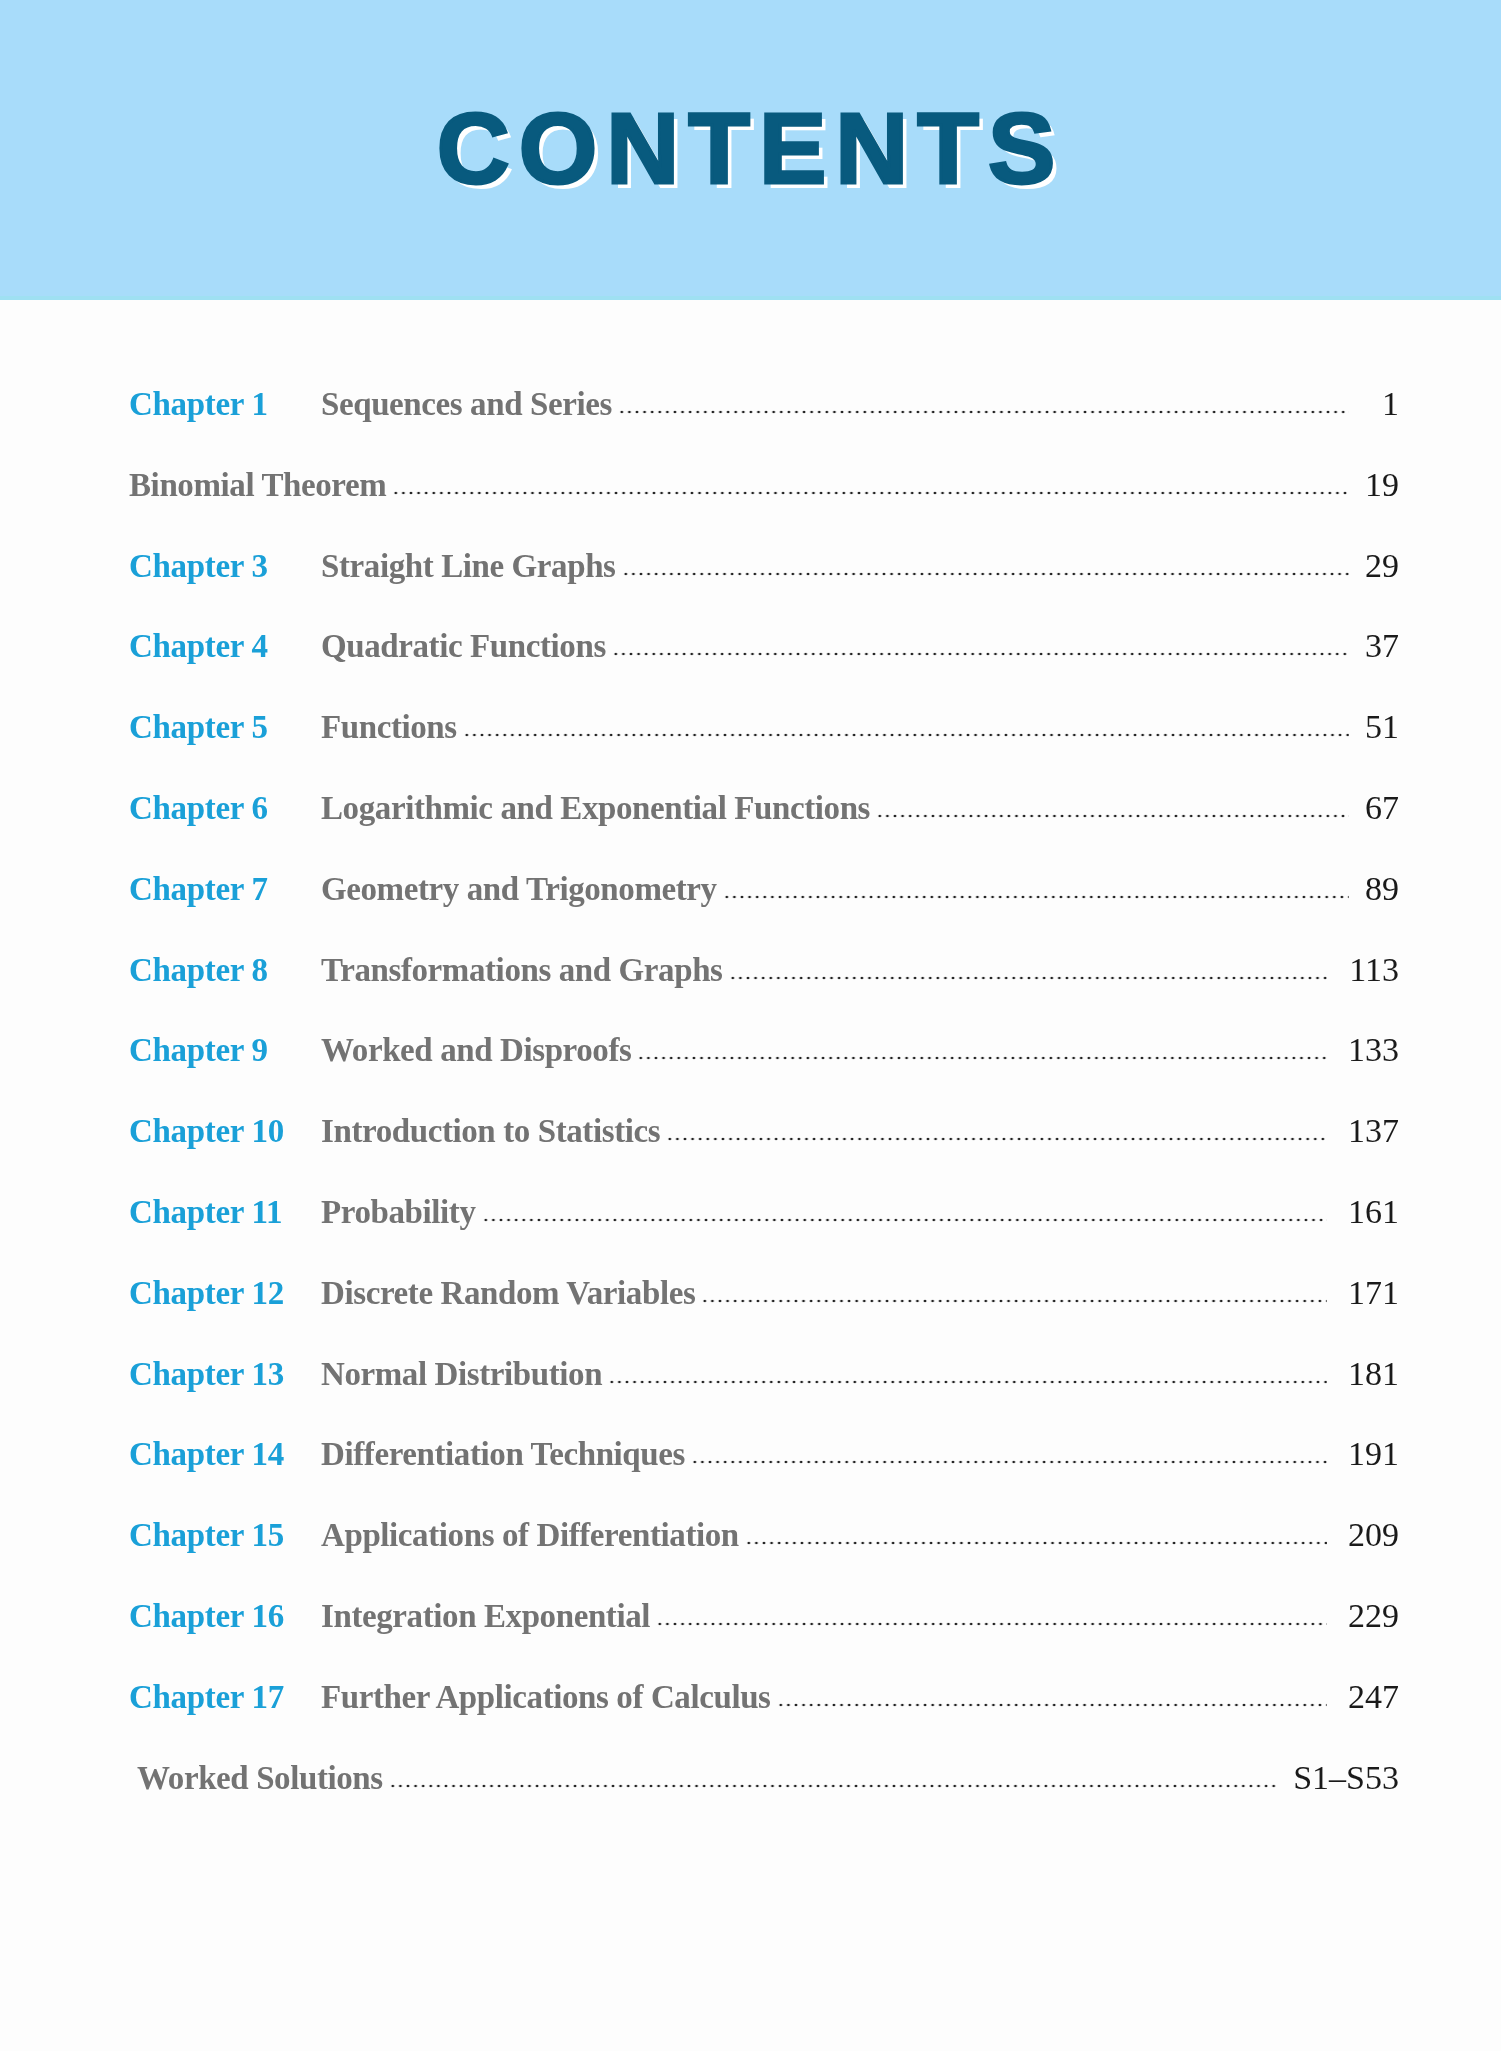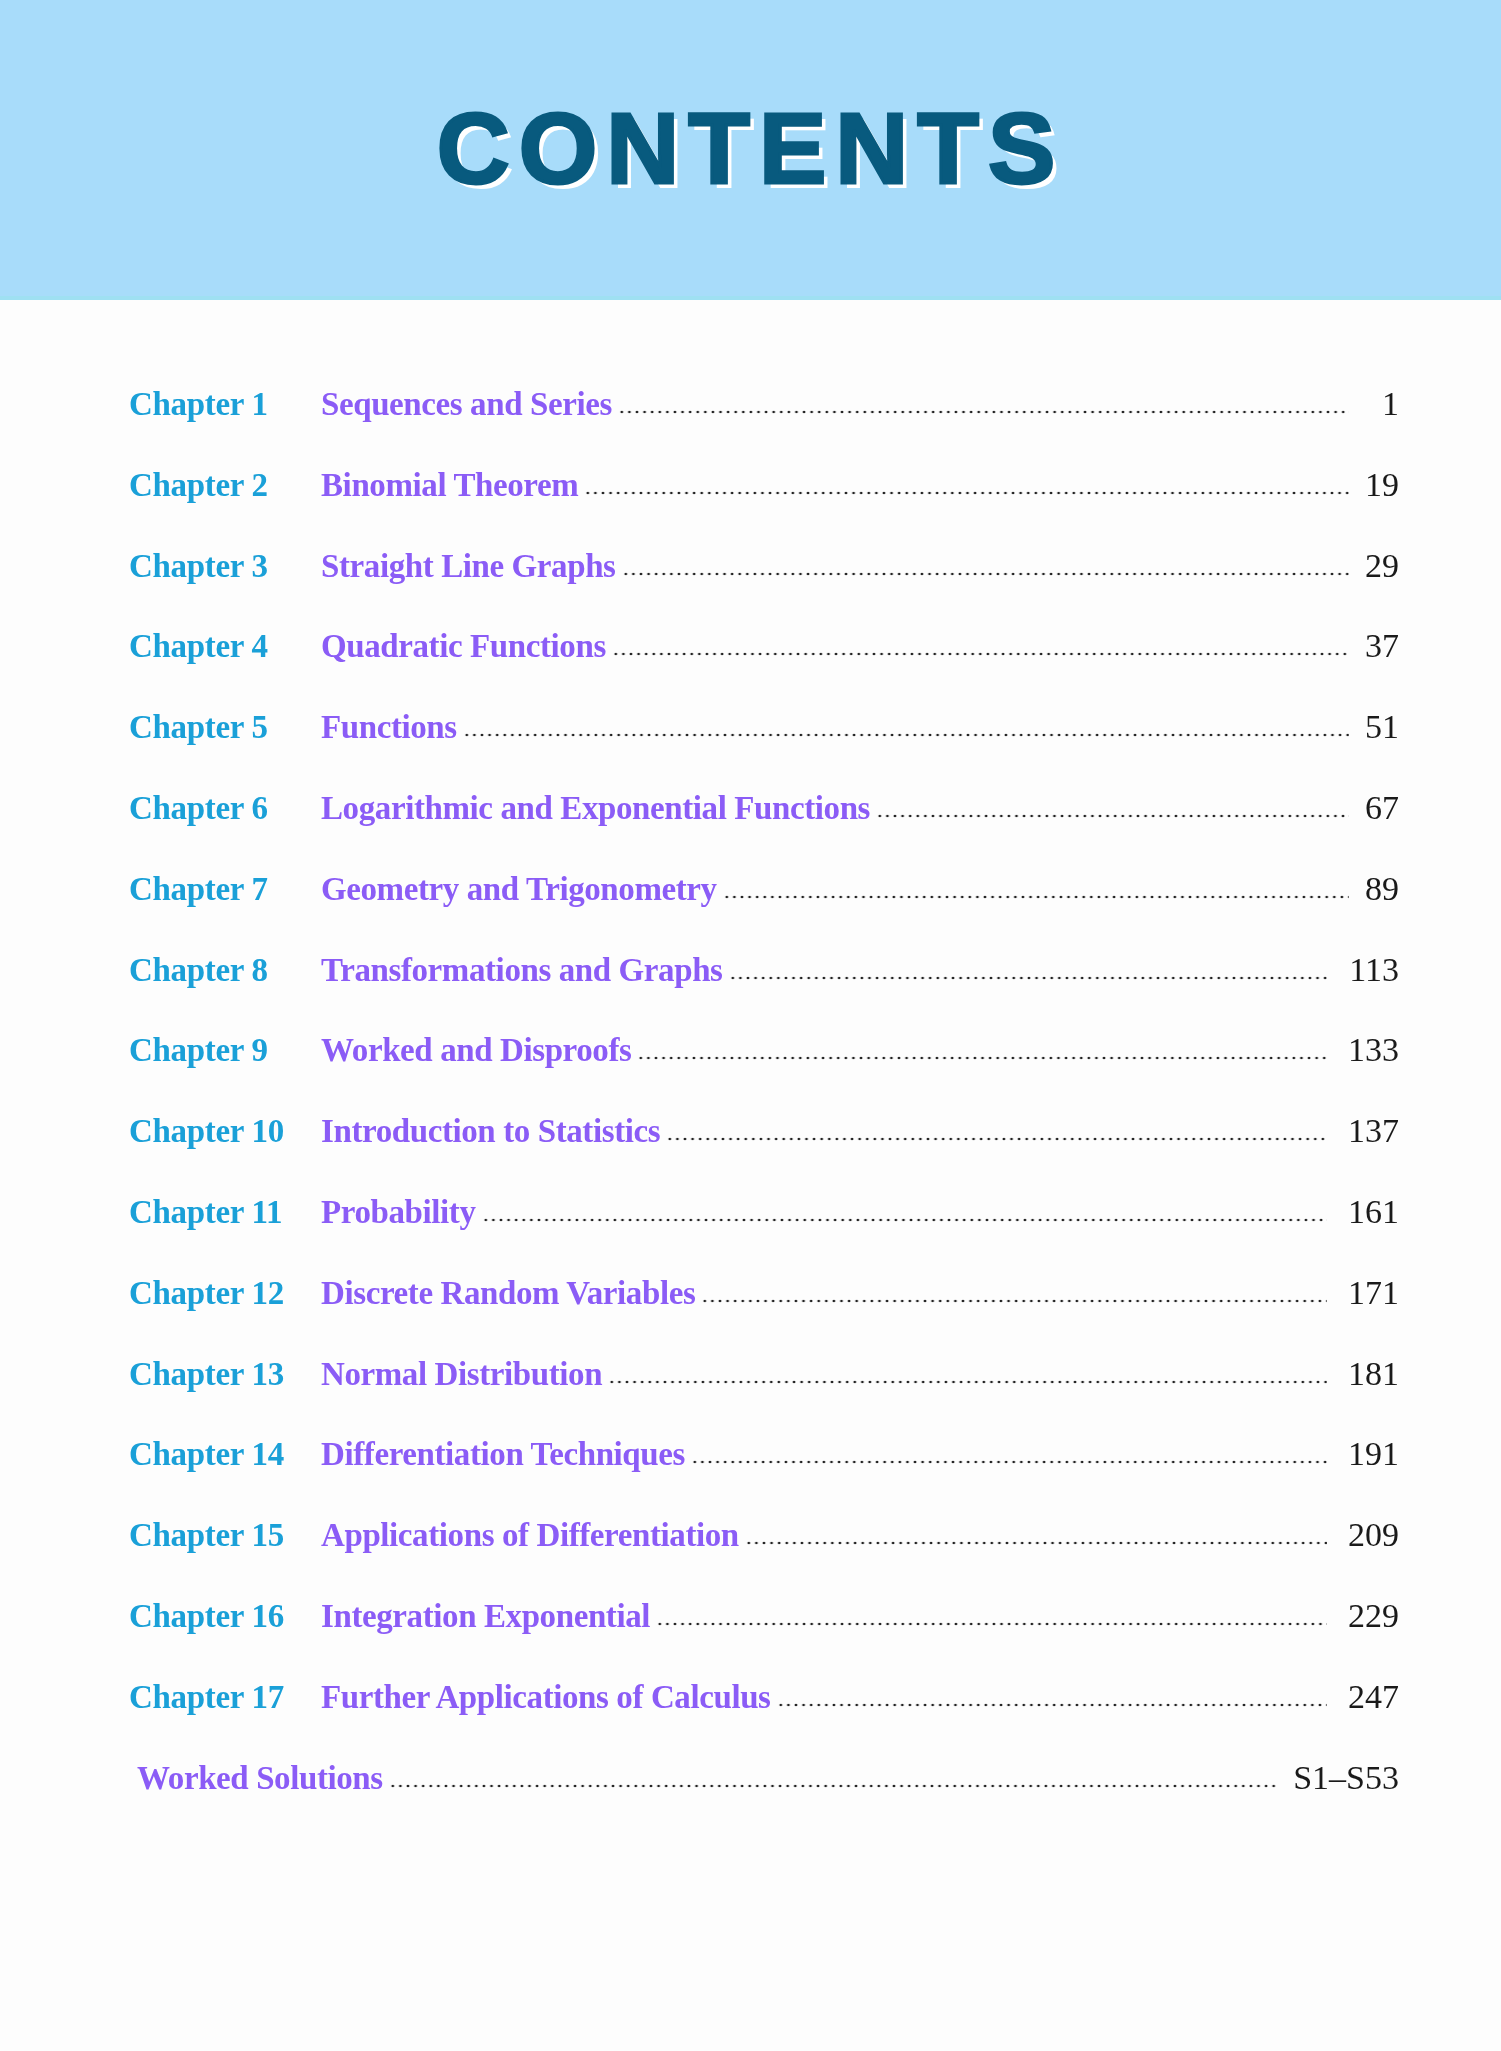--- a/index.html
+++ b/index.html
@@ -55,21 +55,21 @@
     }
     .chapter-label {
       width: 192px;
       flex: none;
       color: #1aa0d8;
       font-weight: bold;
       letter-spacing: -0.3px;
     }
     .entry-title {
       flex: none;
-      color: #8b5cf6;
+      color: #737373;
       font-weight: bold;
       letter-spacing: -0.4px;
     }
     .dot-leader {
       flex: 1 1 auto;
       height: 4px;
       margin-left: 6px;
       align-self: baseline;
       position: relative;
       top: -1px;
@@ -100,21 +100,20 @@
 </div>
 
 <div class="toc">
   <div class="toc-row">
     <span class="chapter-label">Chapter 1</span>
     <span class="entry-title">Sequences and Series</span>
     <span class="dot-leader"></span>
     <span class="page-number w1">1</span>
   </div>
   <div class="toc-row">
-    <span class="chapter-label">Chapter 2</span>
     <span class="entry-title">Binomial Theorem</span>
     <span class="dot-leader"></span>
     <span class="page-number w2">19</span>
   </div>
   <div class="toc-row">
     <span class="chapter-label">Chapter 3</span>
     <span class="entry-title">Straight Line Graphs</span>
     <span class="dot-leader"></span>
     <span class="page-number w2">29</span>
   </div>

